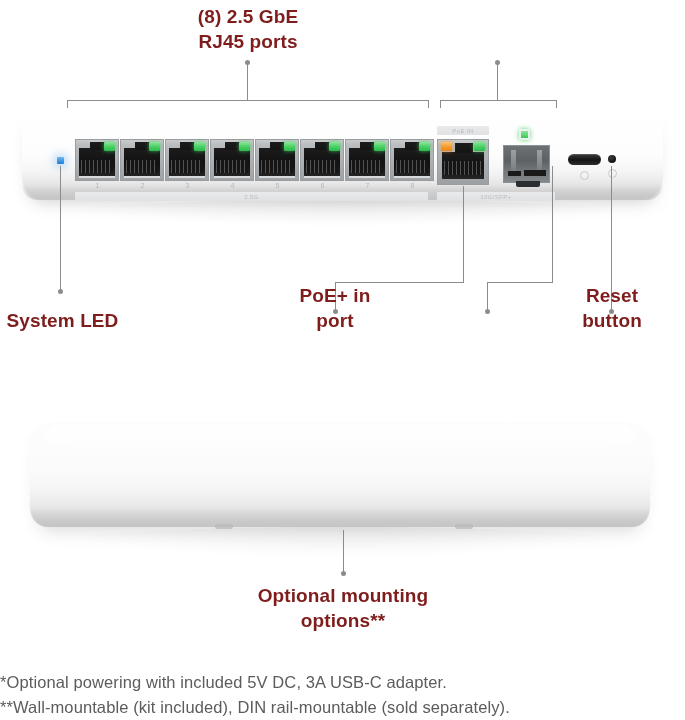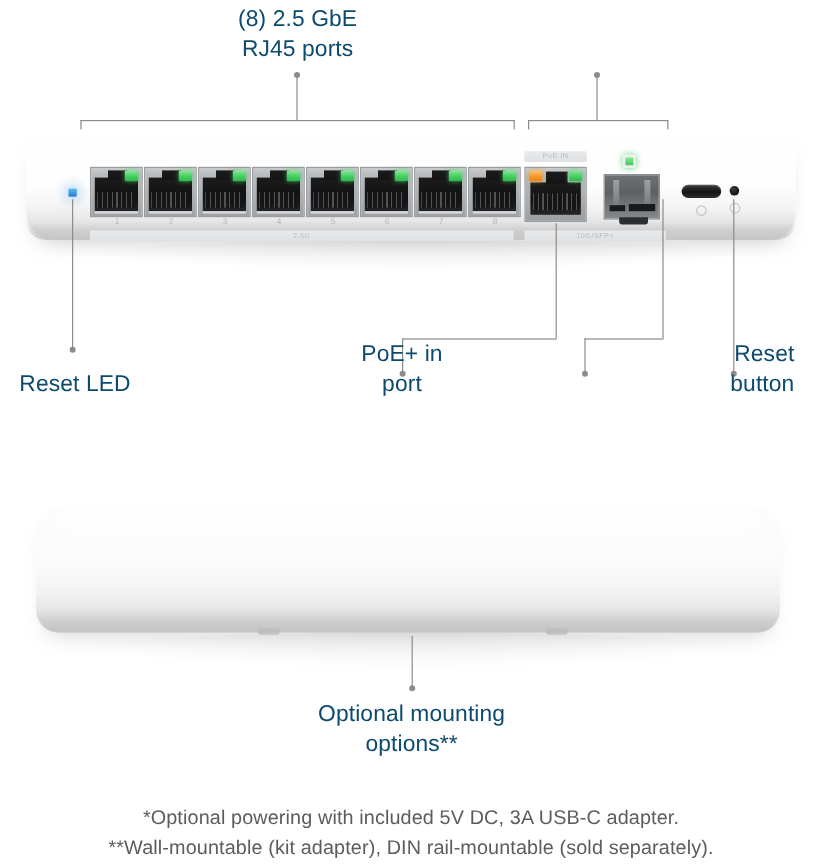--- a/index.html
+++ b/index.html
@@ -15,33 +15,33 @@
     position: relative;
     width: 685px;
     height: 720px;
     overflow: hidden;
     background: #ffffff;
   }
 
   
   .callout-label {
     position: absolute;
-    color: #0c4a6e;
+    color: #7f1d1d;
     font-size: 19px;
     line-height: 25px;
-    font-weight: 400;
+    font-weight: 700;
     text-align: center;
     white-space: pre-line;
     letter-spacing: 0.1px;
   }
   .footnote {
     position: absolute;
     left: 0;
     width: 685px;
-    text-align: center;
+    text-align: left;
     color: #5c5c5c;
     font-size: 16.5px;
     line-height: 25px;
     letter-spacing: 0.1px;
   }
 
   
   .vline {
     position: absolute;
     width: 1px;
@@ -505,36 +505,36 @@
   <div class="dot" style="left:333px; top:309px;"></div>
 
   <div class="vline" style="left:552px; top:166px; height:116px;"></div>
   <div class="hline" style="left:487px; top:282px; width:66px;"></div>
   <div class="vline" style="left:487px; top:282px; height:28px;"></div>
   <div class="dot" style="left:485px; top:309px;"></div>
 
   <div class="vline" style="left:611px; top:166px; height:144px;"></div>
   <div class="dot" style="left:609px; top:309px;"></div>
 
-  <div class="callout-label" style="left:0px; top:308px; width:125px;">Reset LED</div>
+  <div class="callout-label" style="left:0px; top:308px; width:125px;">System LED</div>
 
   <div class="callout-label" style="left:272px; top:283px; width:126px;">PoE+ in
 port</div>
 
 
-  <div class="callout-label" style="left:562px; top:283px; width:100px;text-align:right;">Reset
+  <div class="callout-label" style="left:562px; top:283px; width:100px;">Reset
 button</div>
 
   <div class="device-bottom"></div>
   <div class="foot" style="left:215px;"></div>
   <div class="foot" style="left:455px;"></div>
   <div class="bottom-reflection"></div>
 
   <div class="vline" style="left:343px; top:530px; height:43px;"></div>
   <div class="dot" style="left:341px; top:571px;"></div>
 
   <div class="callout-label" style="left:218px; top:583px; width:250px;">Optional mounting
 options**</div>
 
   <div class="footnote" style="top:670px;">*Optional powering with included 5V DC, 3A USB-C adapter.</div>
-  <div class="footnote" style="top:695px;">**Wall-mountable (kit adapter), DIN rail-mountable (sold separately).</div>
+  <div class="footnote" style="top:695px;">**Wall-mountable (kit included), DIN rail-mountable (sold separately).</div>
 
 </div>
 
 </body></html>

